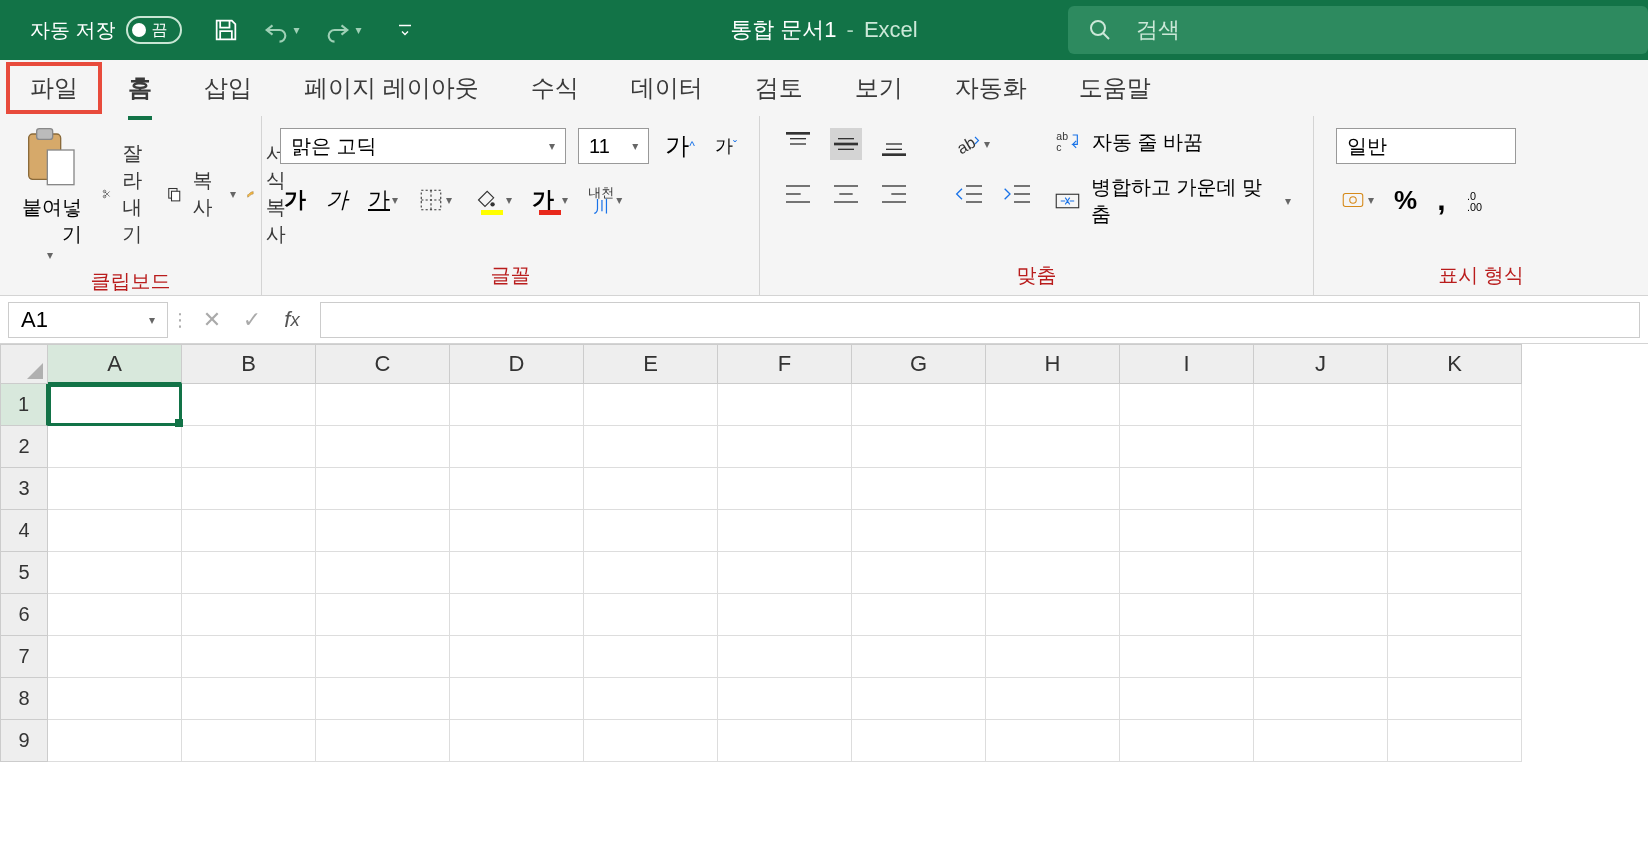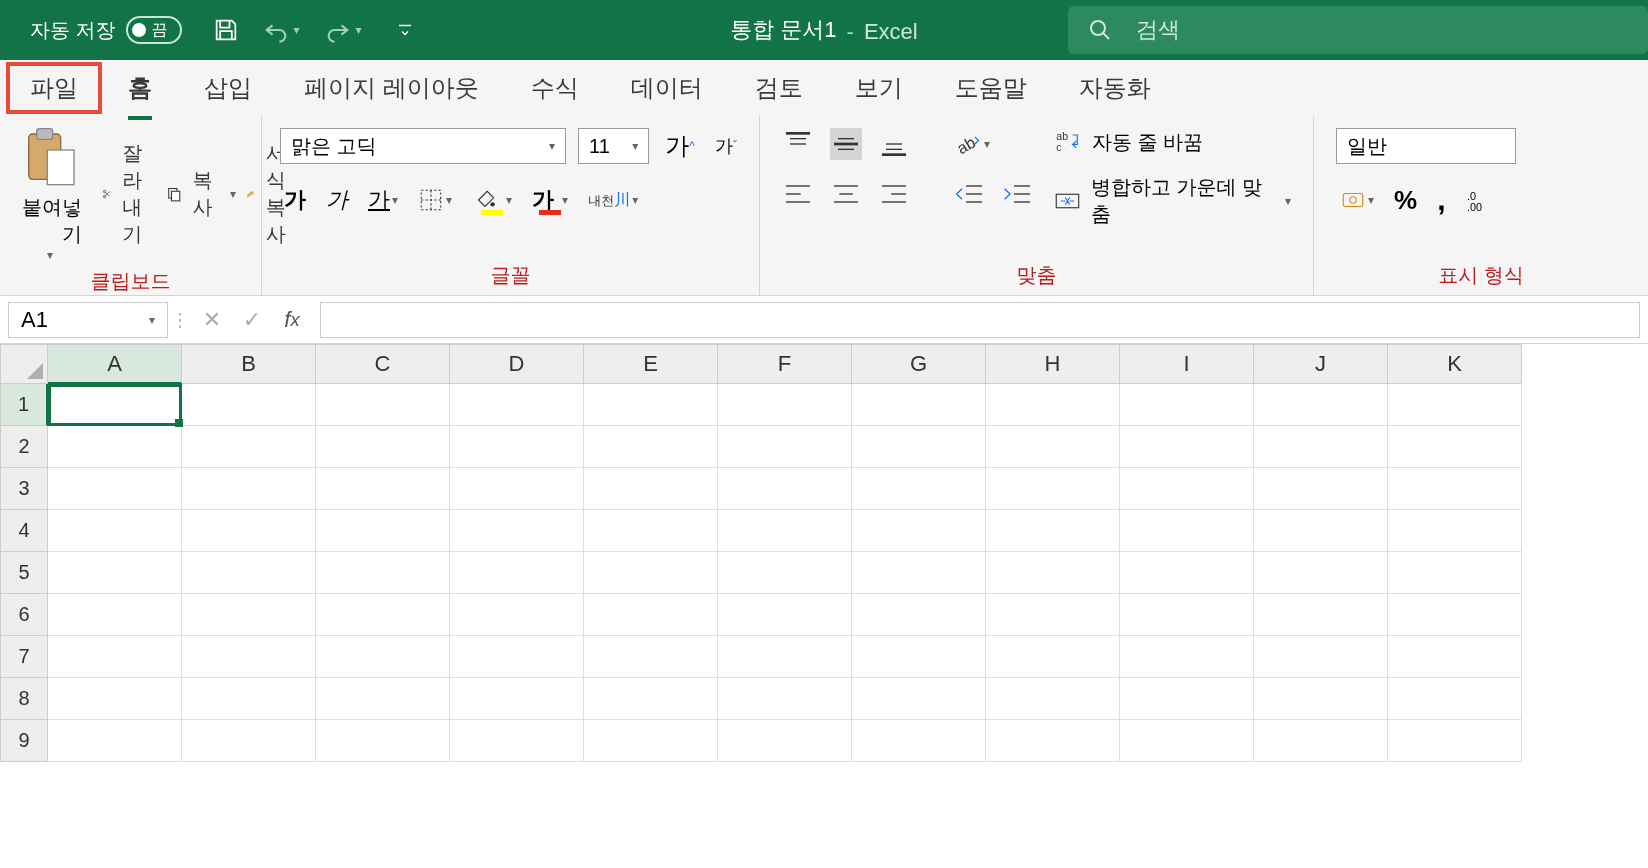--- a/index.html
+++ b/index.html
@@ -6,21 +6,21 @@
 body { width: 1648px; height: 868px; background: #fff; overflow: hidden; }
 
 
 .titlebar { height: 60px; background: #127347; display: flex; align-items: center; color: #fff; font-size: 20px; }
 .autosave { display: flex; align-items: center; gap: 10px; margin-left: 30px; }
 .toggle { width: 56px; height: 28px; border: 2px solid #c8e6d4; border-radius: 14px; display: flex; align-items: center; padding: 0 4px; justify-content: flex-start; }
 .toggle-dot { width: 14px; height: 14px; background: #fff; border-radius: 50%; }
 .toggle-label { font-size: 16px; margin-left: 6px; }
 .save-icon { width: 40px; height: 40px; display: flex; align-items: center; justify-content: center; margin-left: 24px; }
 .qat-btn { width: 54px; height: 40px; display: flex; align-items: center; justify-content: center; margin-left: 8px; }
-.title-center { position: absolute; left: 50%; transform: translateX(-50%); display: flex; align-items: flex-end; gap: 10px; font-size: 22px; }
+.title-center { position: absolute; left: 50%; transform: translateX(-50%); display: flex; align-items: center; gap: 10px; font-size: 22px; }
 .title-sep { color: #a8d5bd; }
 .title-app { color: #cce8d8; }
 .searchbox { position: absolute; right: 0; width: 580px; height: 48px; background: #2d8a5f; border-radius: 6px; display: flex; align-items: center; padding: 0 20px; gap: 24px; margin-right: 0; }
 .searchbox svg { flex-shrink: 0; }
 .search-text { color: #cce8d8; font-size: 22px; }
 
 
 .tabbar { height: 56px; background: #f5f5f5; display: flex; align-items: center; padding-left: 6px; gap: 0; }
 .tab { padding: 10px 26px; font-size: 24px; color: #3a3a3a; cursor: pointer; }
 .tab.file { border: 4px solid #e84b3c; padding: 6px 20px; }
@@ -134,22 +134,22 @@
 
 <div class="tabbar">
   <div class="tab file">파일</div>
   <div class="tab home">홈</div>
   <div class="tab">삽입</div>
   <div class="tab">페이지 레이아웃</div>
   <div class="tab">수식</div>
   <div class="tab">데이터</div>
   <div class="tab">검토</div>
   <div class="tab">보기</div>
+  <div class="tab">자동화</div>
   <div class="tab">도움말</div>
-  <div class="tab">자동화</div>
 </div>
 
 <div class="ribbon">
 
   <div class="group" style="width:262px">
     <div class="group-body">
       <div class="clip-paste">
         <svg class="clip-paste-icon" viewBox="0 0 48 48">
           <rect x="8" y="6" width="24" height="34" rx="3" fill="#d6a96a" stroke="#8a6a3a"></rect>
           <rect x="14" y="2" width="12" height="8" rx="2" fill="#bbb" stroke="#888"></rect>
@@ -232,21 +232,21 @@
             </svg>
           <div style="width:22px;height:5px;background:#ffff00;position:absolute;margin-top:24px"></div>
           <span class="chev" style="margin-left:6px">▾</span>
         </div>
         <div class="btn split">
           <span style="font-weight:700">가</span>
           <div style="width:22px;height:5px;background:#e8291c;position:absolute;margin-top:24px"></div>
           <span class="chev" style="margin-left:6px">▾</span>
         </div>
         <div class="btn split">
-          <div style="display:flex;flex-direction:row;align-items:center;line-height:1">
+          <div style="display:flex;flex-direction:column;align-items:center;line-height:1">
             <span style="font-size:13px;color:#333">내천</span>
             <span style="font-size:16px;color:#1a73e8">川</span>
           </div>
           <span class="chev">▾</span>
         </div>
       </div>
     </div>
     <div class="group-label">글꼴</div>
   </div>
 

